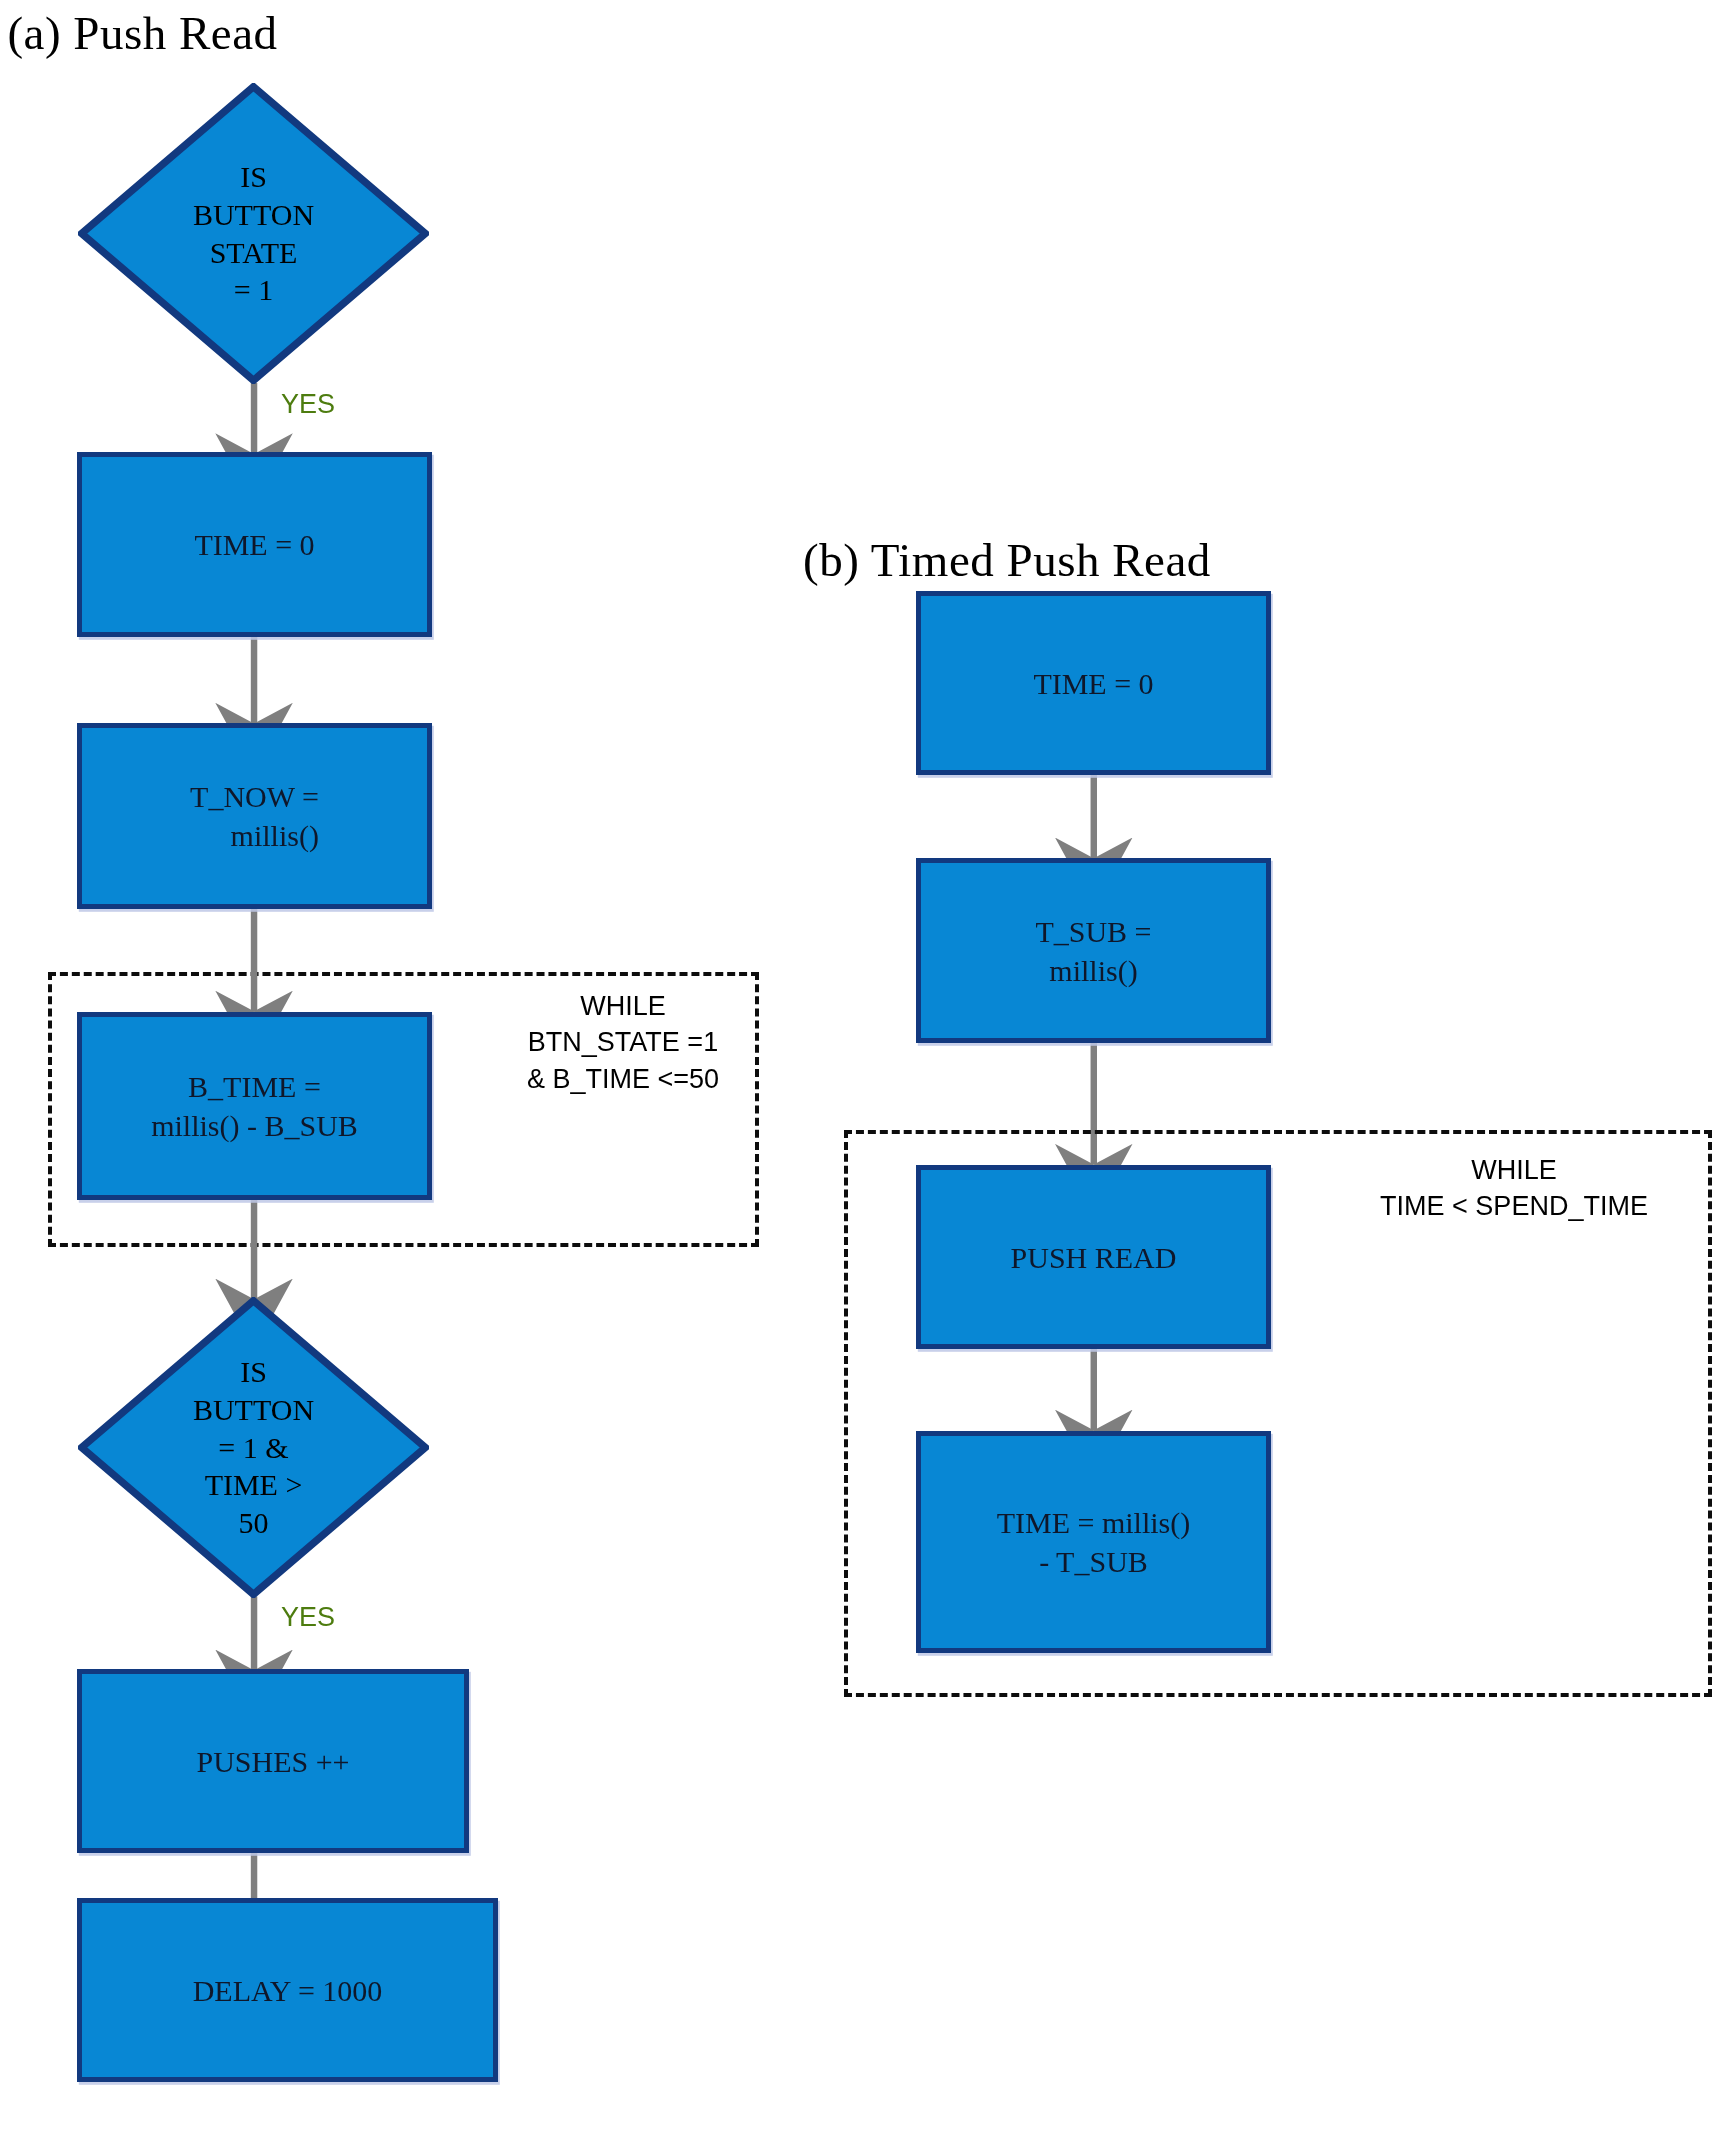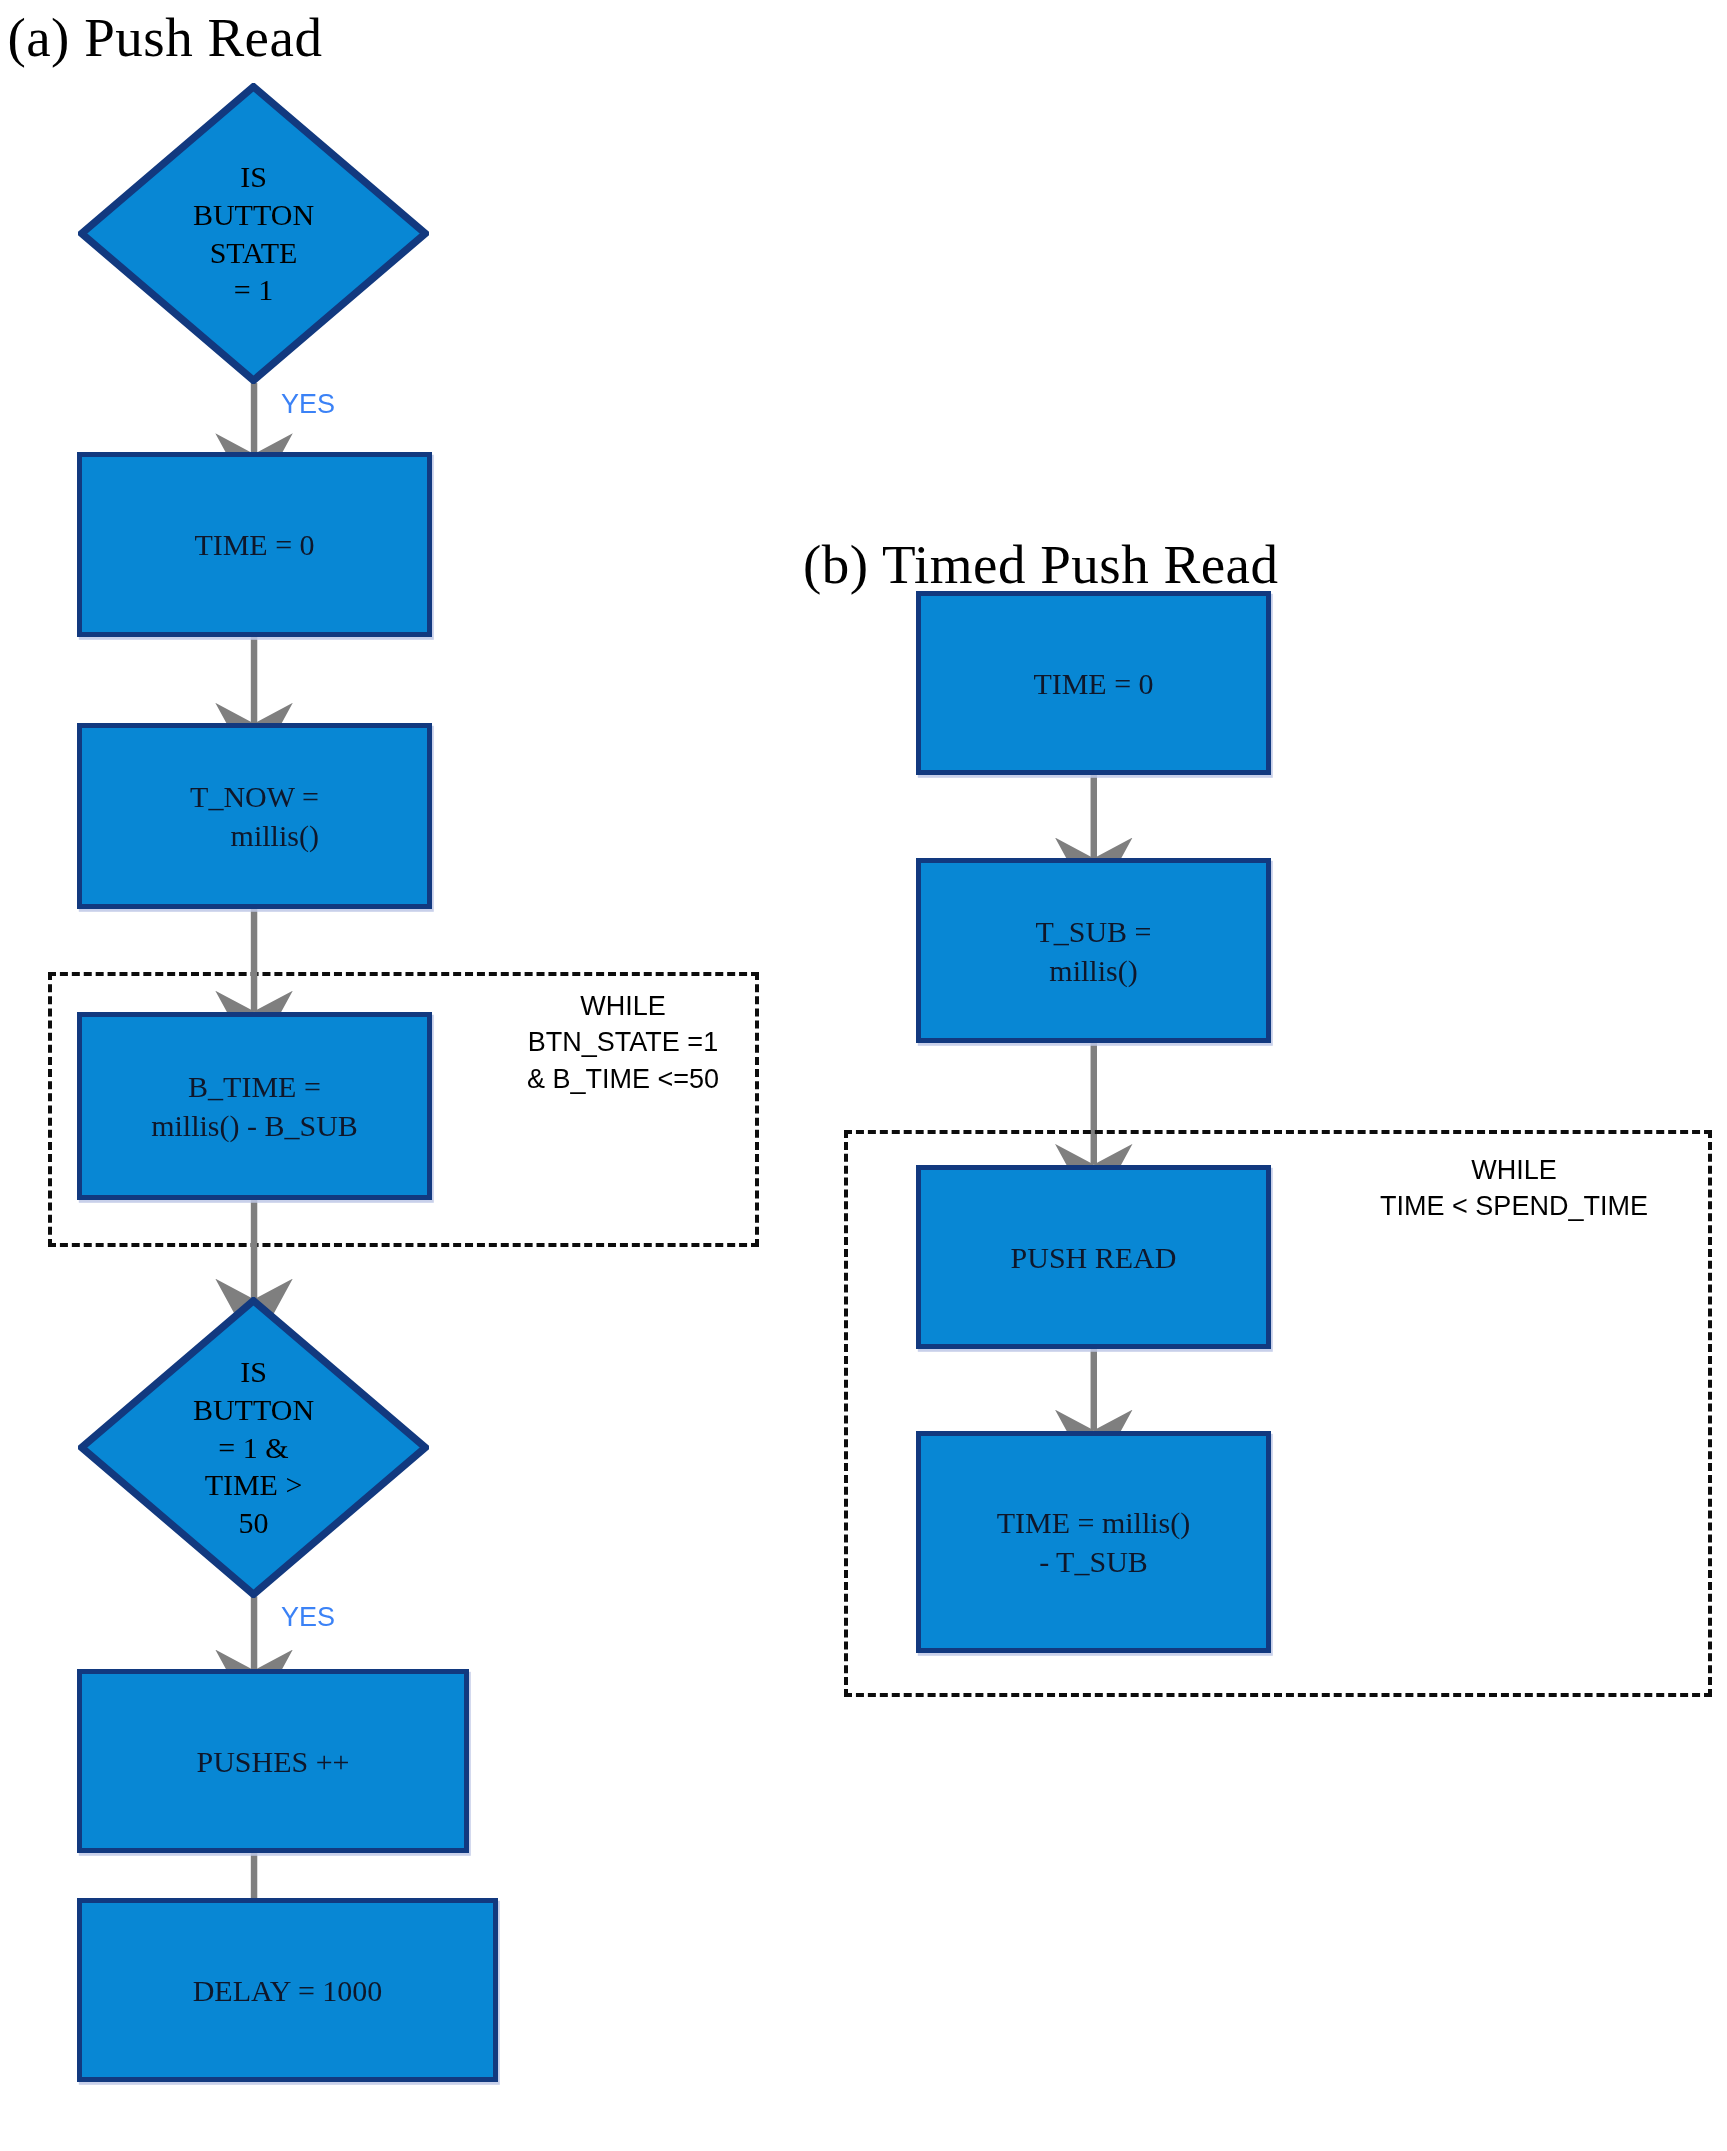--- a/index.html
+++ b/index.html
@@ -15,21 +15,21 @@
     width: 1728px;
     height: 2151px;
     background: #ffffff;
     overflow: hidden;
   }
 
   
   .panel-title {
     position: absolute;
     font-family: "Liberation Serif", serif;
-    font-size: 55px;
+    font-size: 47px;
     color: #000000;
     white-space: nowrap;
     letter-spacing: 0.5px;
   }
 
   
   .proc-box {
     position: absolute;
     box-sizing: border-box;
     background: #0887D4;
@@ -71,21 +71,21 @@
   
   .conn {
     position: absolute;
   }
 
   
   .edge-label {
     position: absolute;
     font-family: "Liberation Sans", sans-serif;
     font-size: 27px;
-    color: #3b82f6;
+    color: #4d7c0f;
     white-space: nowrap;
   }
 
   
   .loop-frame {
     position: absolute;
     box-sizing: border-box;
     border: 4.6px dashed #0d0d0d;
     background: transparent;
   }

